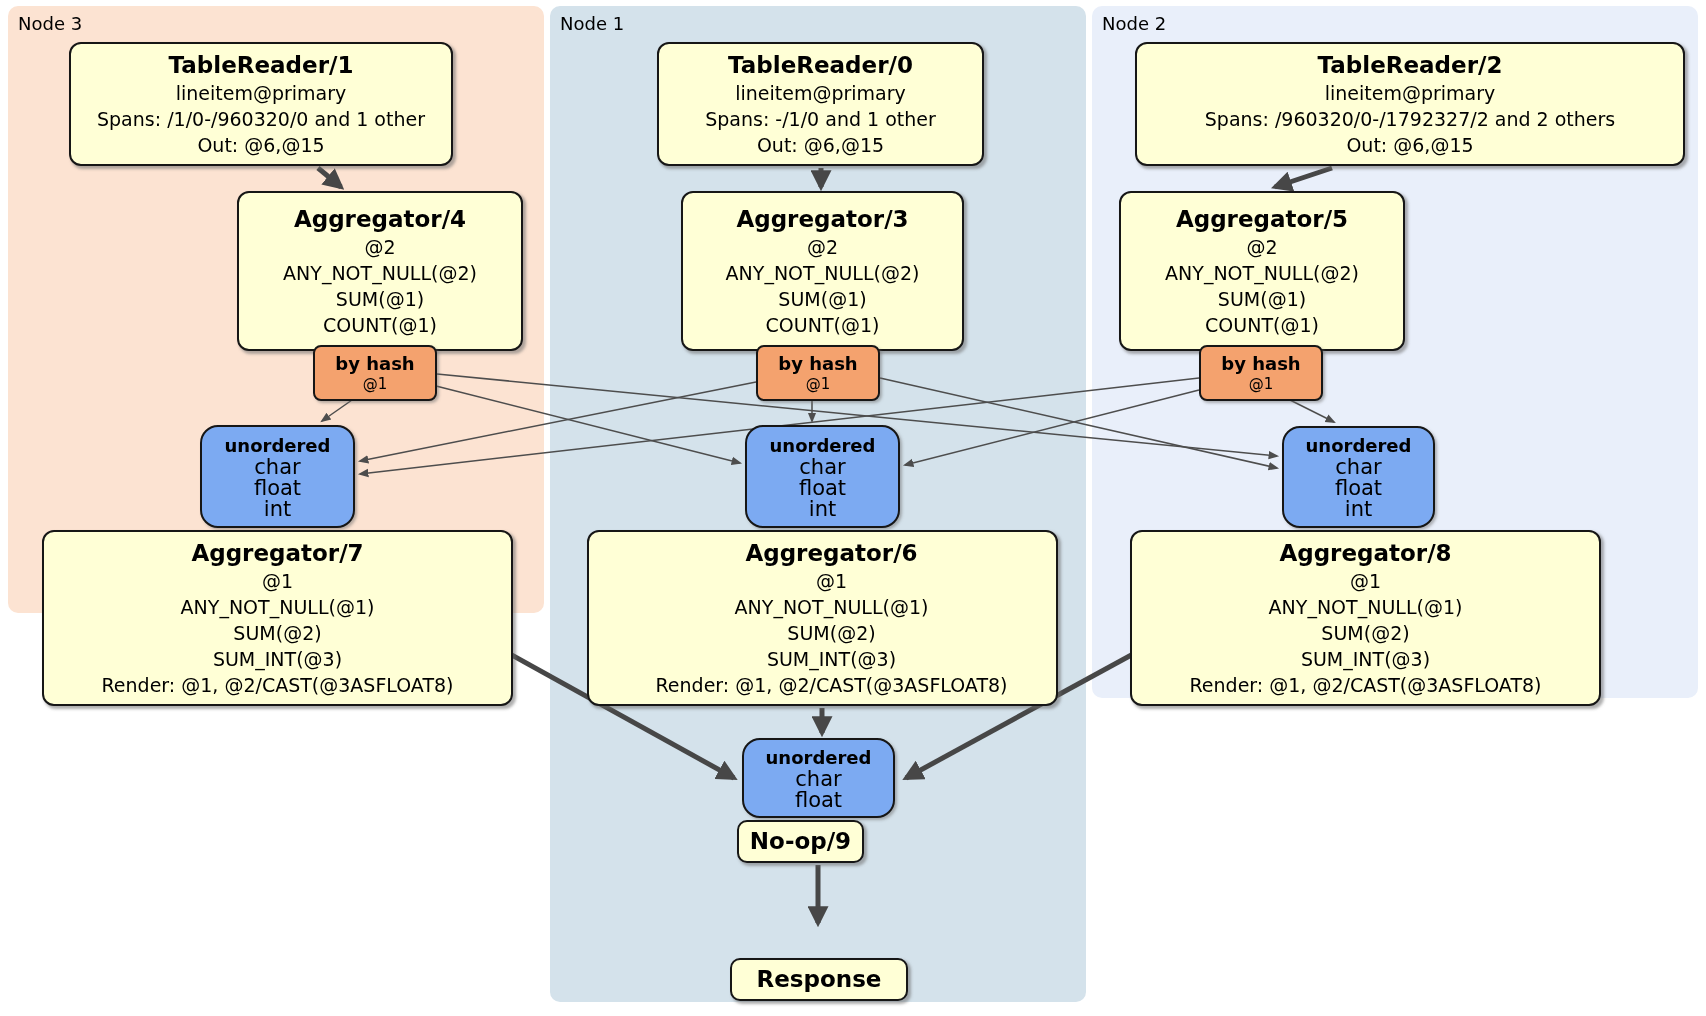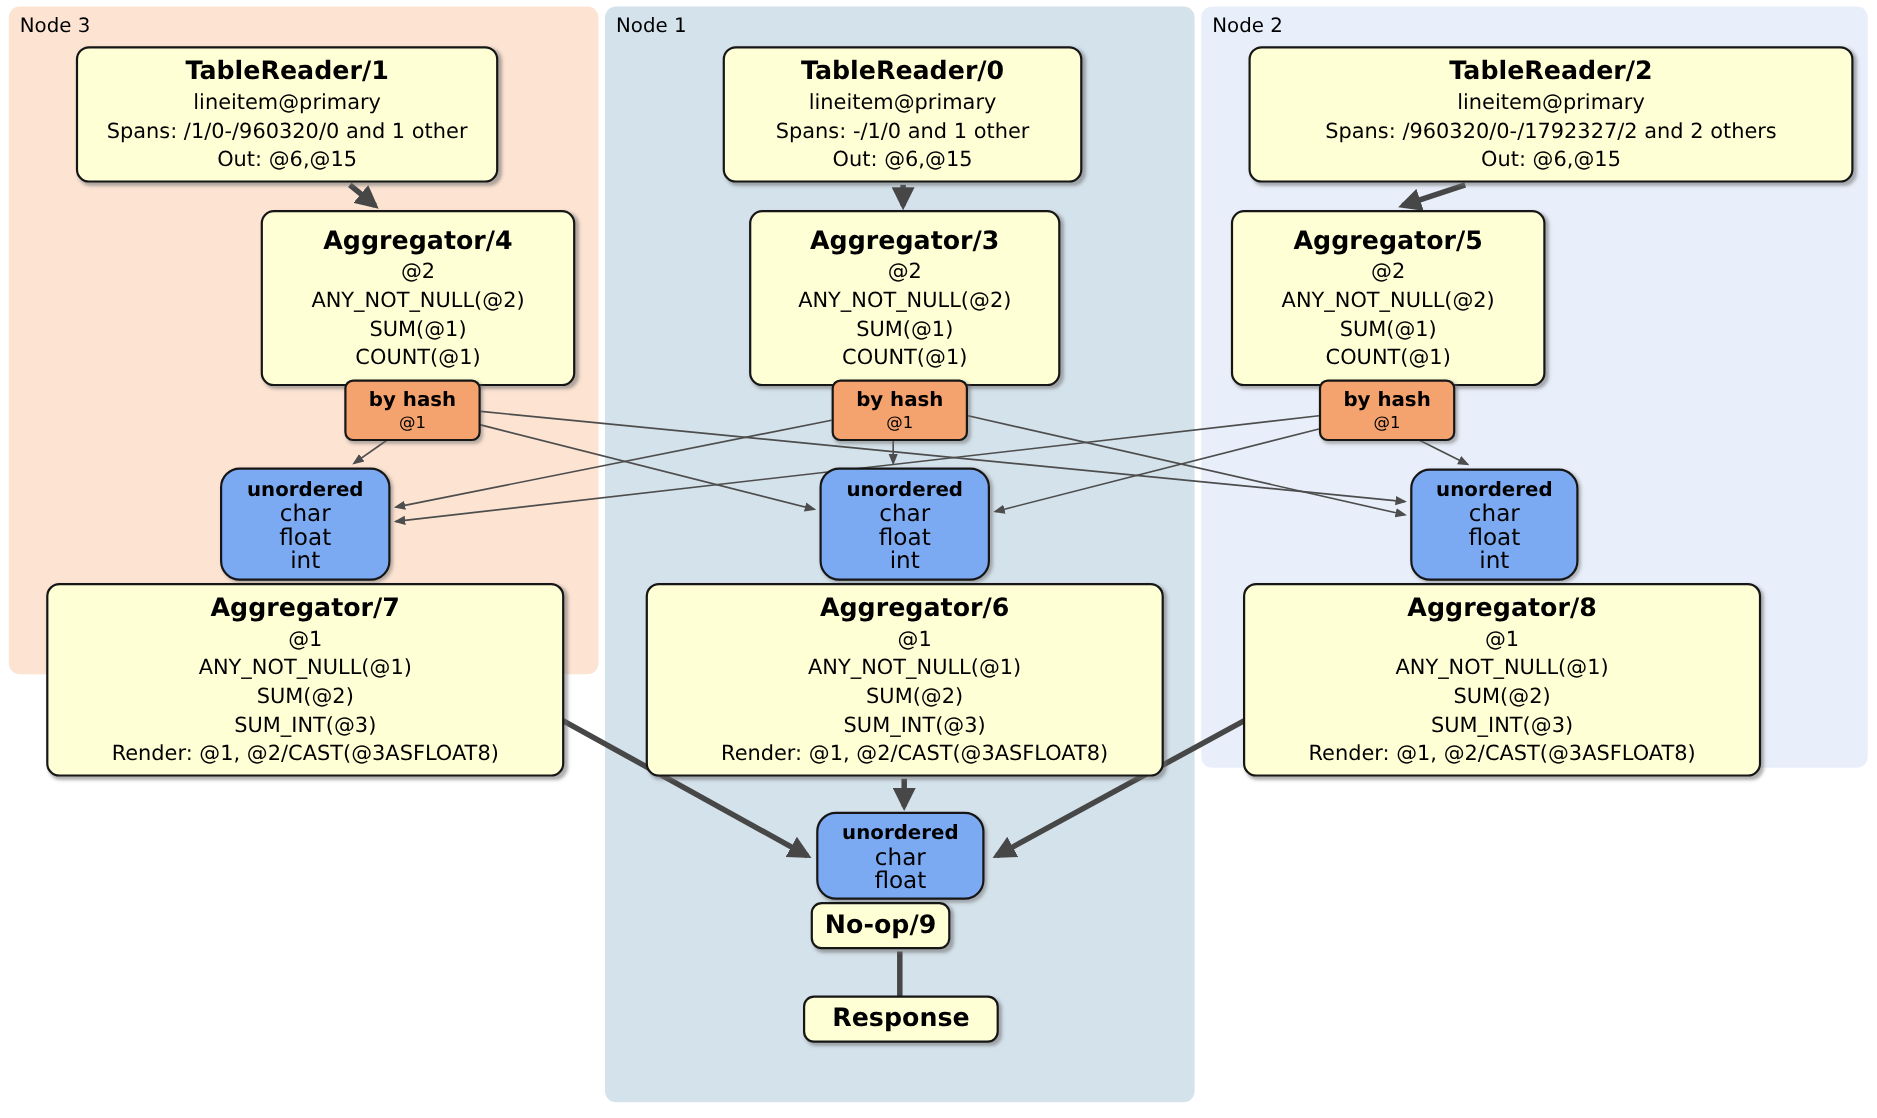--- a/index.html
+++ b/index.html
@@ -182,17 +182,17 @@
 
   <div class="sync" style="left:742px;top:738px;width:153px;height:80px;">
     <div class="stitle">unordered</div>
     <div class="sitem">char</div>
     <div class="sitem">float</div>
   </div>
 
   <div class="box" style="left:737px;top:820px;width:127px;height:43px;border-radius:10px;">
     <div class="btitle">No-op/9</div>
   </div>
-  <div class="box" style="left:730px;top:905px;width:178px;height:43px;border-radius:10px;">
+  <div class="box" style="left:730px;top:958px;width:178px;height:43px;border-radius:10px;">
     <div class="btitle">Response</div>
   </div>
 
 </div>
 
 </body></html>

